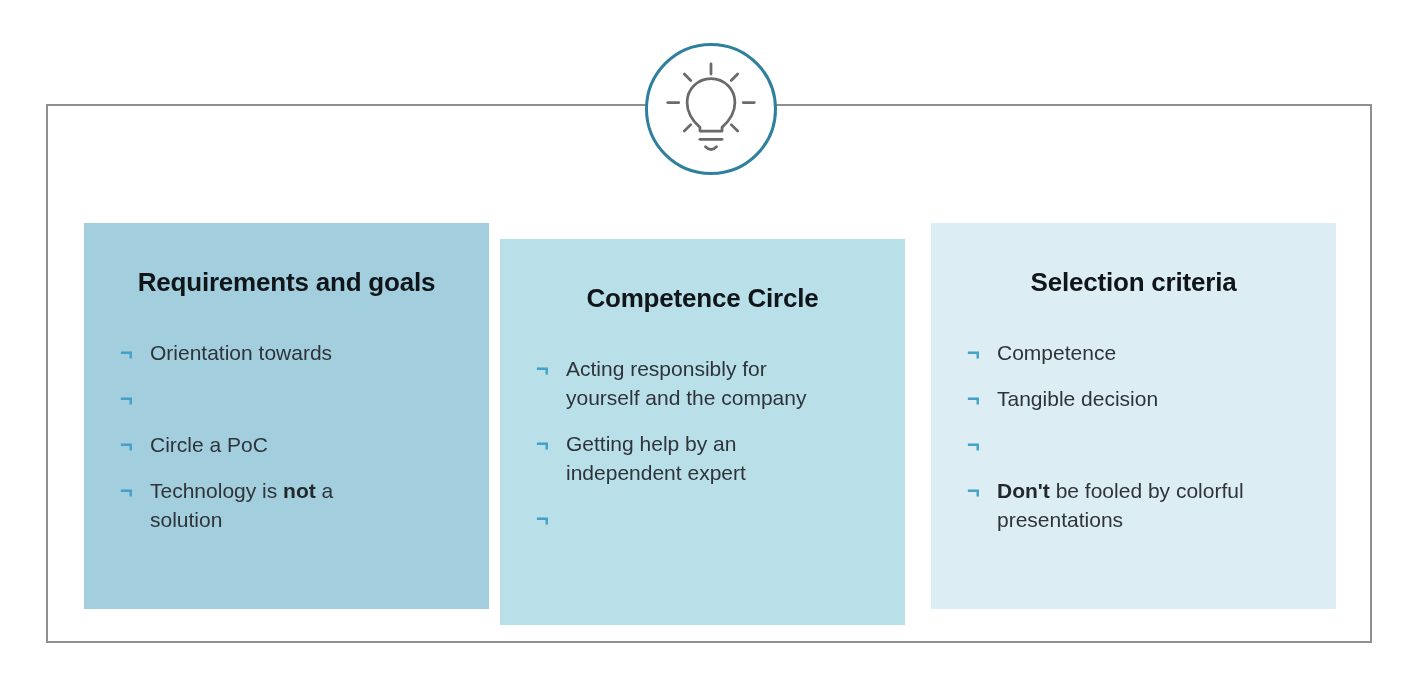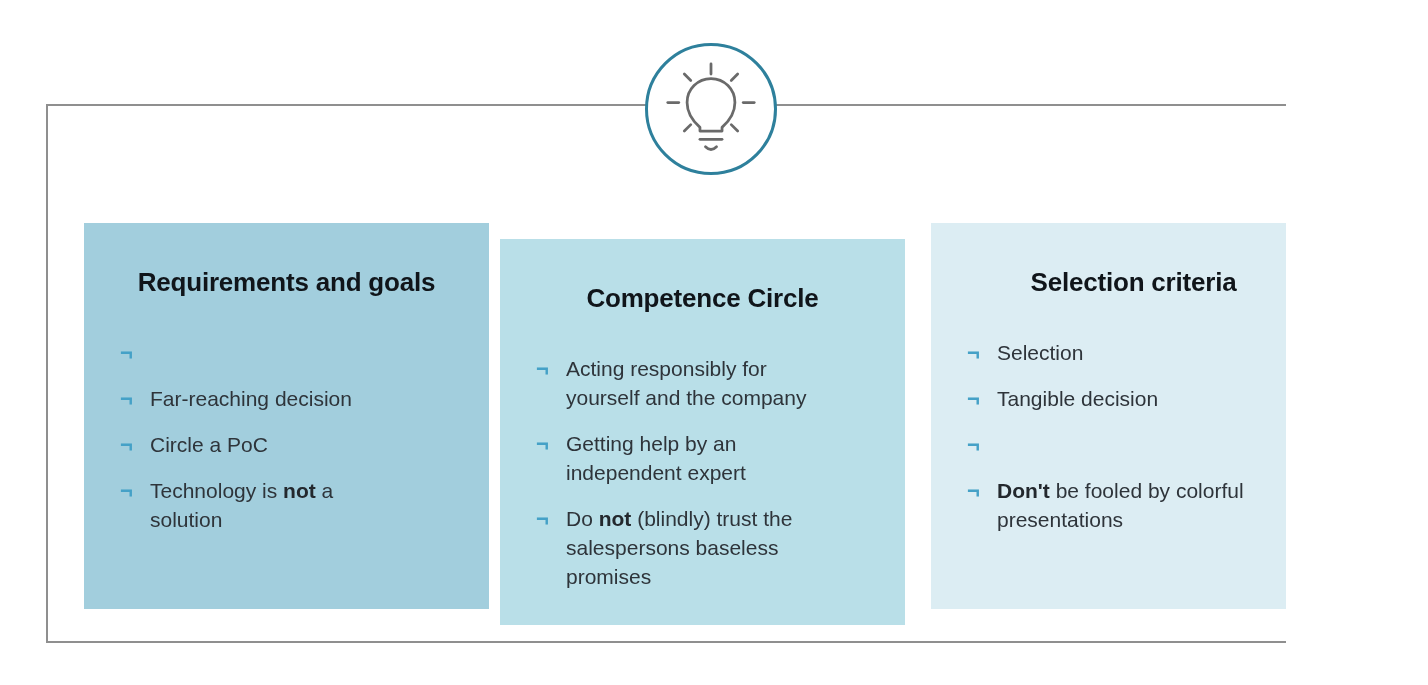--- a/index.html
+++ b/index.html
@@ -3,21 +3,21 @@
 <meta charset="utf-8">
 <style>
   html, body {
     margin: 0;
     padding: 0;
     background: #ffffff;
     font-family: "Liberation Sans", "DejaVu Sans", sans-serif;
   }
   .slide {
     position: relative;
-    width: 1286px;
+    width: 1428px;
     height: 685px;
     background: #ffffff;
     overflow: hidden;
   }
   .frame {
     position: absolute;
     left: 46px;
     top: 104px;
     width: 1326px;
     height: 539px;
@@ -121,24 +121,24 @@
     </svg>
   </div>
 
   <div class="cards">
 
     <div class="card card-1">
       <div class="card-title">Requirements and goals</div>
       <ul class="bullet-list">
         <li class="bullet-item">
           <span class="bullet">¬</span>
+          <span class="item-text"><span>Orientation towards</span><b></b><span></span></span>
         </li>
         <li class="bullet-item">
           <span class="bullet">¬</span>
-          <span class="item-text"><span>Far-reaching decision</span><b></b><span></span></span>
         </li>
         <li class="bullet-item">
           <span class="bullet">¬</span>
           <span class="item-text"><span>Circle a PoC</span><b></b><span></span></span>
         </li>
         <li class="bullet-item">
           <span class="bullet">¬</span>
           <span class="item-text"><span>Technology is </span><b>not</b><span> a solution</span></span>
         </li>
       </ul>
@@ -150,31 +150,30 @@
         <li class="bullet-item">
           <span class="bullet">¬</span>
           <span class="item-text"><span>Acting responsibly for yourself and the company</span><b></b><span></span></span>
         </li>
         <li class="bullet-item">
           <span class="bullet">¬</span>
           <span class="item-text"><span>Getting help by an independent expert</span><b></b><span></span></span>
         </li>
         <li class="bullet-item">
           <span class="bullet">¬</span>
-          <span class="item-text"><span>Do </span><b>not</b><span> (blindly) trust the salespersons baseless promises</span></span>
         </li>
       </ul>
     </div>
 
     <div class="card card-3">
       <div class="card-title">Selection criteria</div>
       <ul class="bullet-list">
         <li class="bullet-item">
           <span class="bullet">¬</span>
-          <span class="item-text"><span>Selection</span><b></b><span></span></span>
+          <span class="item-text"><span>Competence</span><b></b><span></span></span>
         </li>
         <li class="bullet-item">
           <span class="bullet">¬</span>
           <span class="item-text"><span>Tangible decision</span><b></b><span></span></span>
         </li>
         <li class="bullet-item">
           <span class="bullet">¬</span>
         </li>
         <li class="bullet-item">
           <span class="bullet">¬</span>

